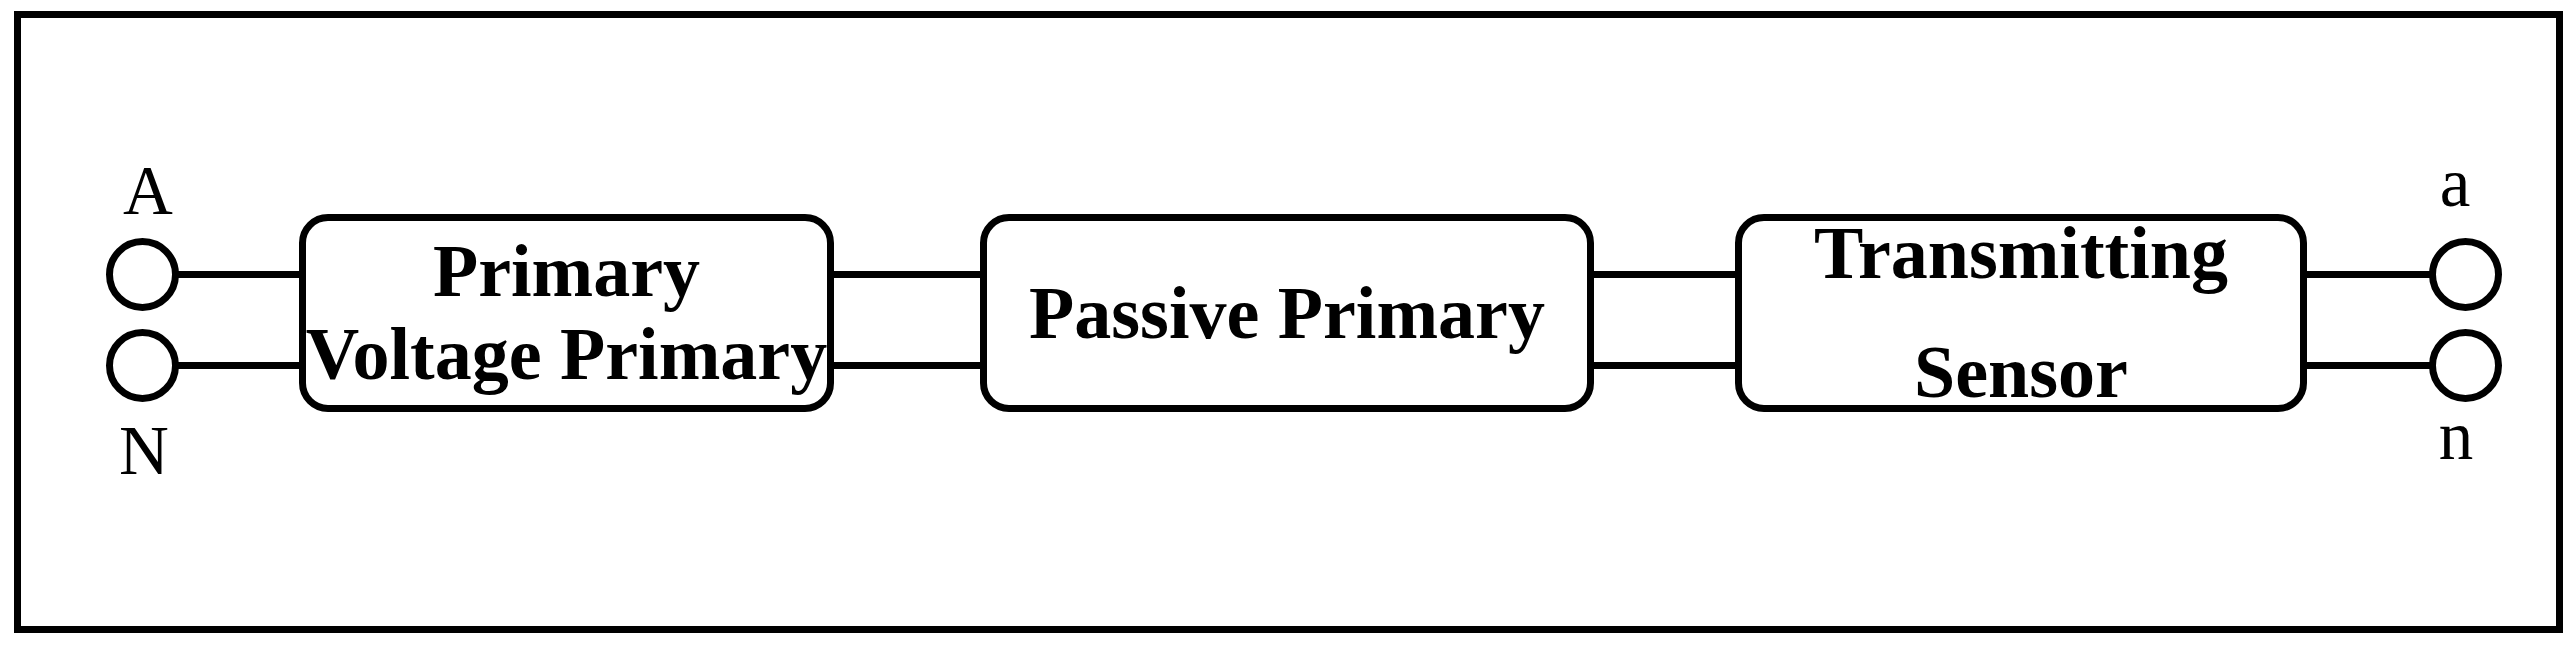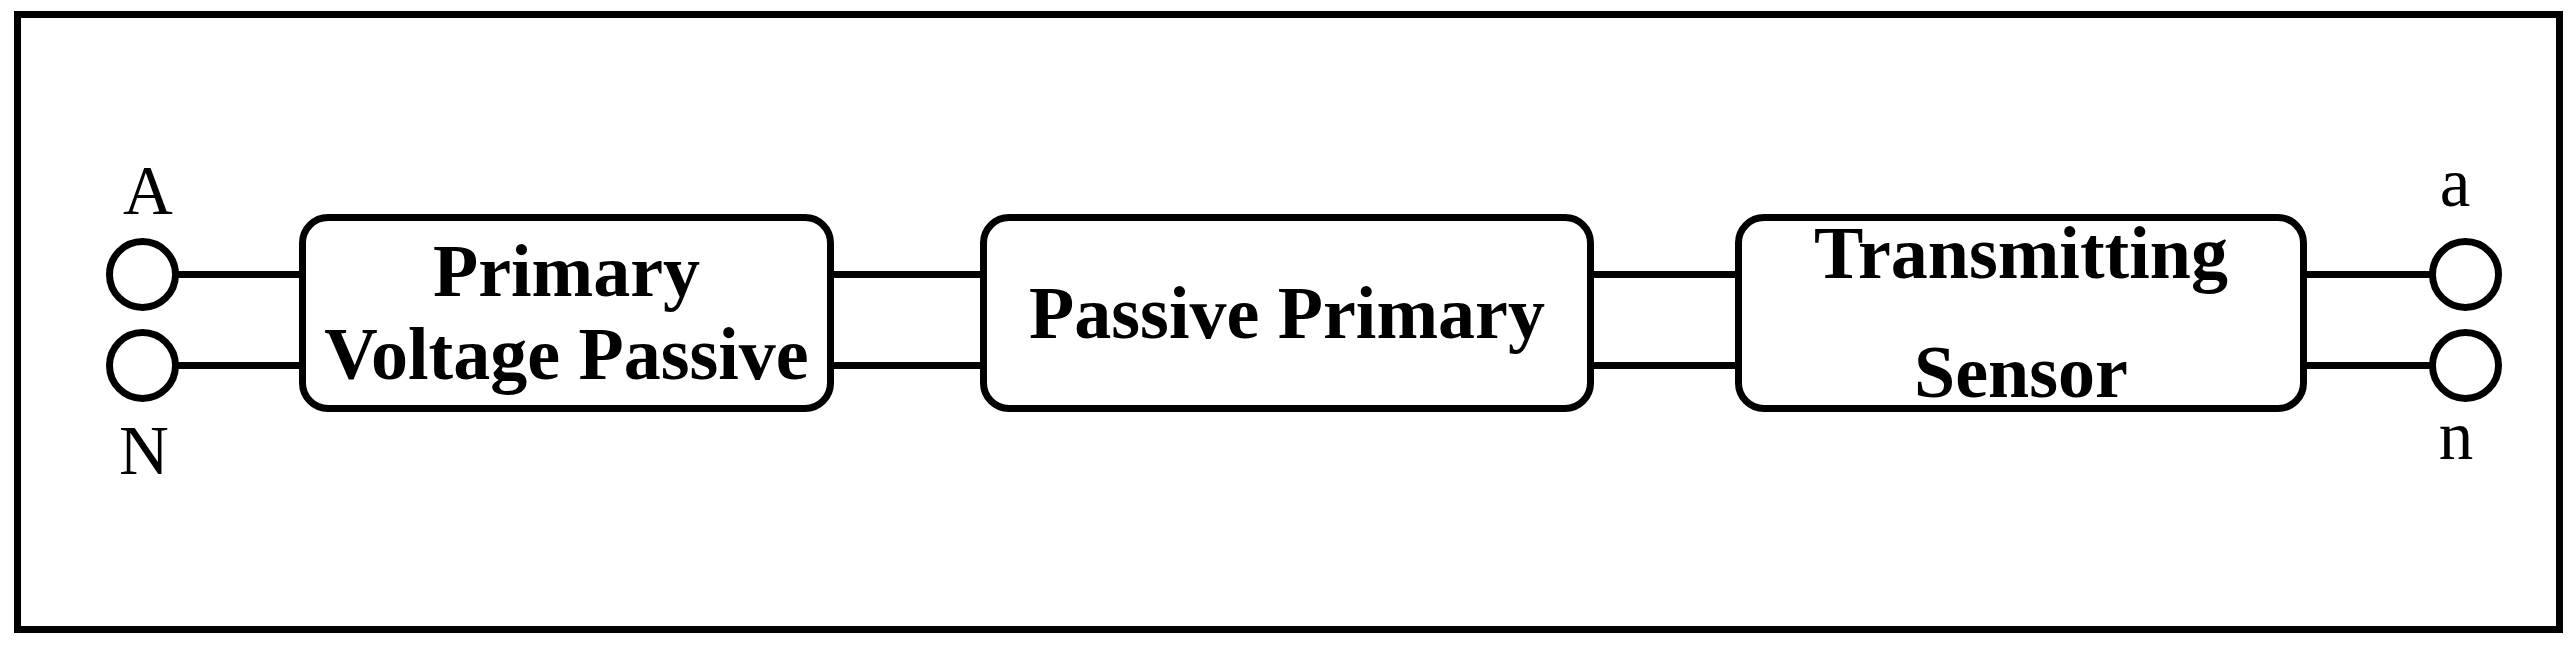--- a/index.html
+++ b/index.html
@@ -89,21 +89,21 @@
 
 <div class="canvas">
 
   <div class="frame"></div>
 
   <div class="wire wire-top"></div>
   <div class="wire wire-bottom"></div>
 
   <div class="block block-1">
     <div class="block-line">Primary</div>
-    <div class="block-line">Voltage Passive</div>
+    <div class="block-line">Voltage Primary</div>
   </div>
 
   <div class="block block-2">
     <div class="block-line">Passive Primary</div>
   </div>
 
   <div class="block block-3">
     <div class="block-line">Transmitting</div>
     <div class="block-line">Sensor</div>
   </div>

